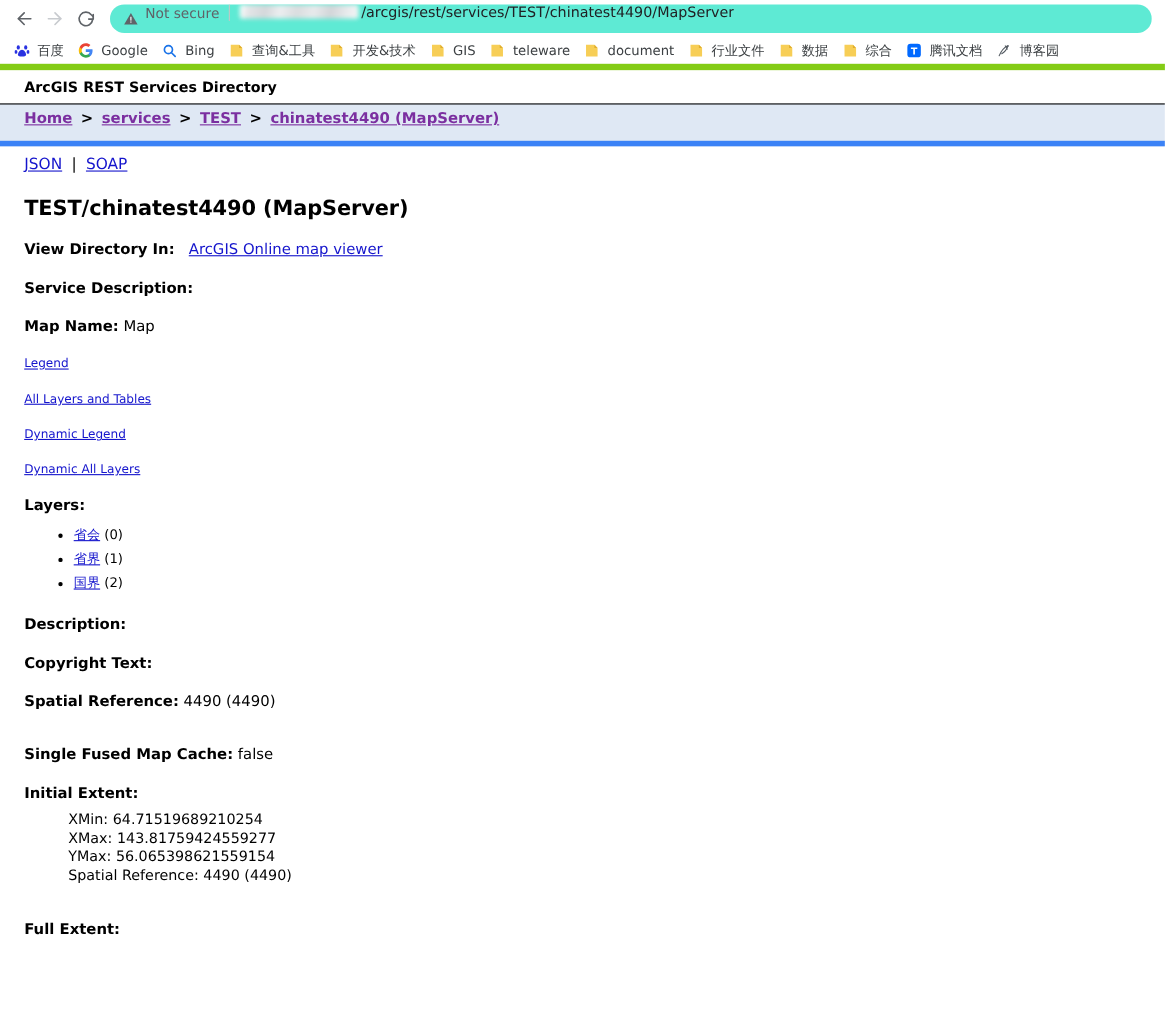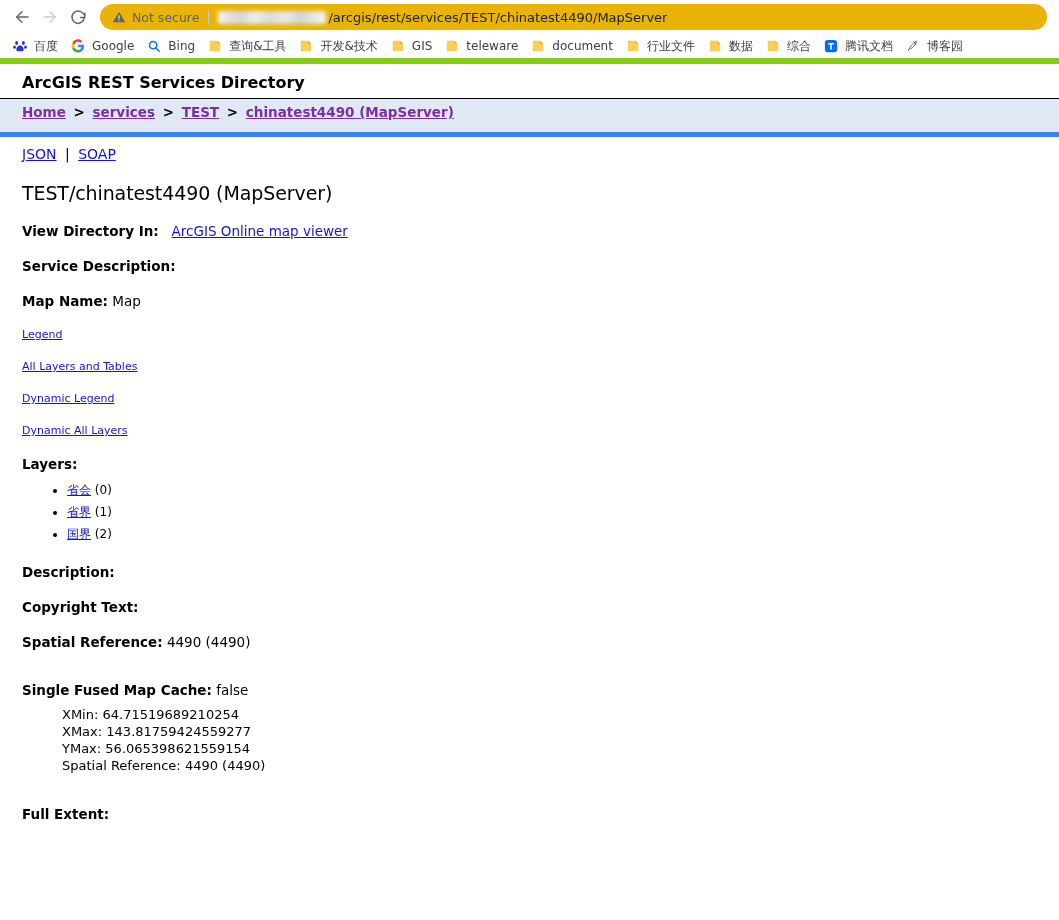--- a/index.html
+++ b/index.html
@@ -30,24 +30,23 @@
     border: none; background: none; padding: 0;
     cursor: pointer;
   }
   .nav-btn svg { display: block; }
 
   #omnibox {
     flex: 1 1 auto;
     height: 26px;
     margin-left: 8px;
     margin-right: 4px;
-    background: #eab308;
+    background: #5eead4;
     border-radius: 13px;
     display: flex;
-    align-items: center;
     padding: 0 12px;
     overflow: hidden;
     min-width: 0;
   }
   #security-warn-icon {
     flex: 0 0 auto;
     display: flex; align-items: center;
     margin-right: 6px;
   }
   #security-label {
@@ -121,21 +120,21 @@
     width: 1059px;
     height: 852px;
     background: #ffffff;
     overflow: hidden;
     font-family: "DejaVu Sans", sans-serif;
     font-size: 13px;
     color: #000000;
   }
   #esri-header {
     padding: 9px 0 6px 22px;
-    font-size: 16px;
+    font-size: 13px;
     font-weight: bold;
     color: #000000;
   }
   #breadcrumb-bar {
     background: #dfe8f4;
     border-top: 1px solid #000000;
     border-bottom: 5px solid #3b82f6;
     padding: 5px 0 12px 22px;
     font-size: 13.5px;
     font-weight: bold;
@@ -156,21 +155,21 @@
     color: #1414cc;
     text-decoration: underline;
   }
   .fmt-sep { color: #000; padding: 0 4px; }
 
   #content {
     padding: 0 22px;
   }
   h1#service-title {
     font-size: 19px;
-    font-weight: normal;
+    font-weight: bold;
     margin: 20px 0 0 0;
     color: #000000;
     letter-spacing: -0.1px;
   }
   .row-line {
     margin-top: 19px;
     font-size: 13.5px;
     color: #000000;
   }
   .row-line b { font-weight: bold; }
@@ -480,20 +479,23 @@
     <div class="row-line">
       <b>Spatial Reference:</b>
       <span>4490  (4490)</span>
     </div>
 
     <div class="row-line gap-lg">
       <b>Single Fused Map Cache:</b>
       <span>false</span>
     </div>
 
+    <div class="row-line">
+      <b>Initial Extent:</b>
+    </div>
 
     <div class="extent-block">
       <div>
         <span>XMin:</span>
         <span>64.71519689210254</span>
       </div>
       <div>
         <span>XMax:</span>
         <span>143.81759424559277</span>
       </div>

